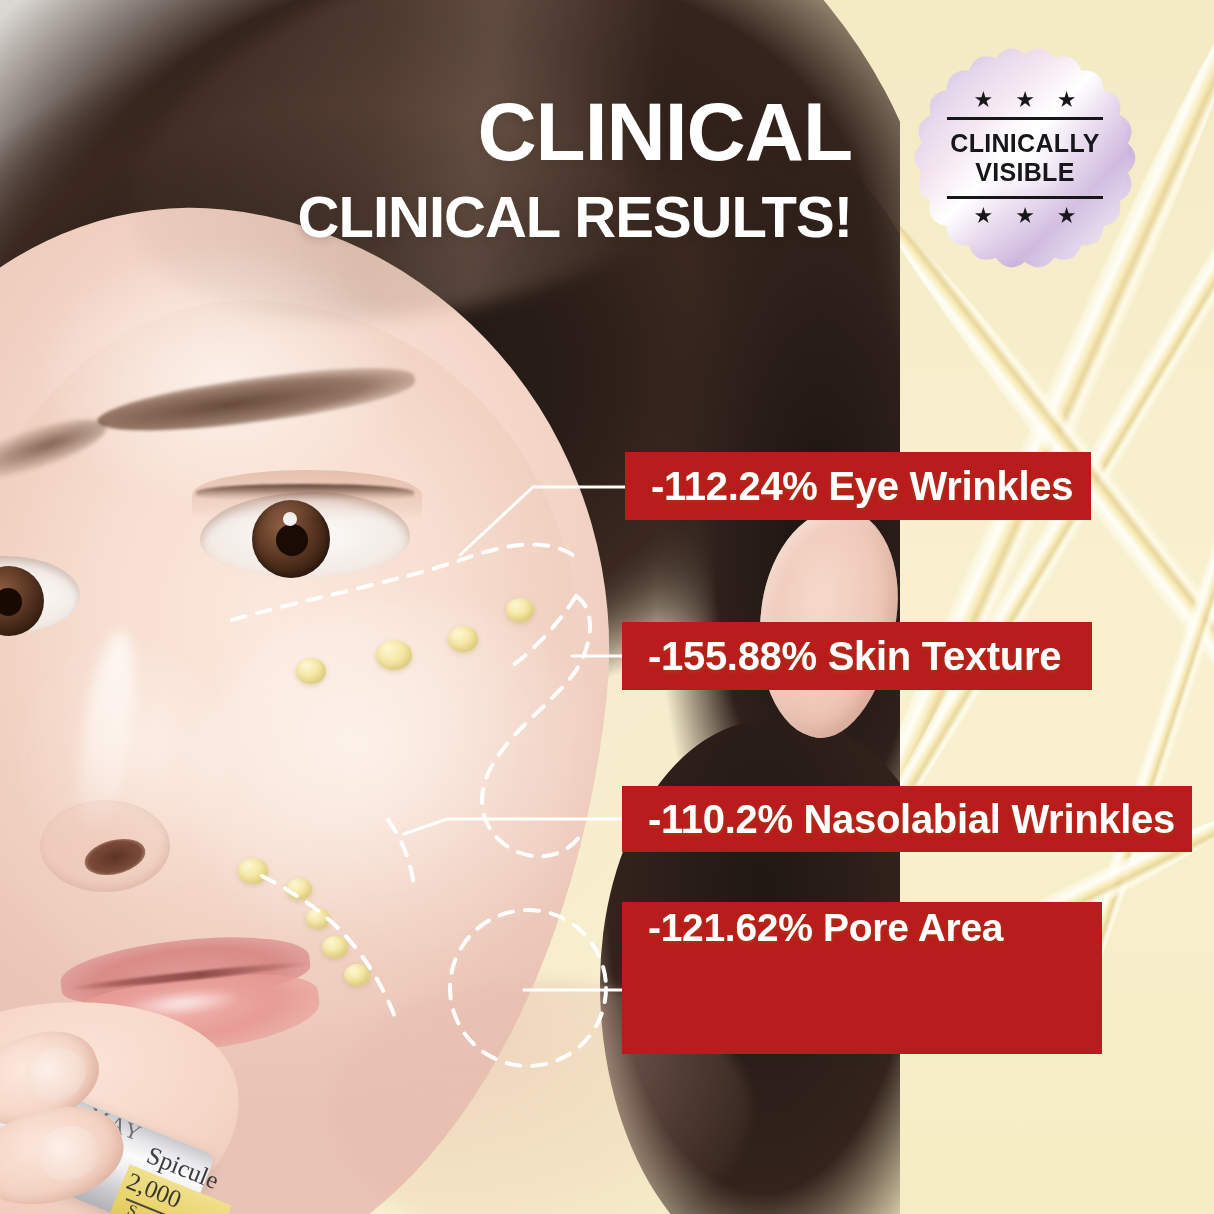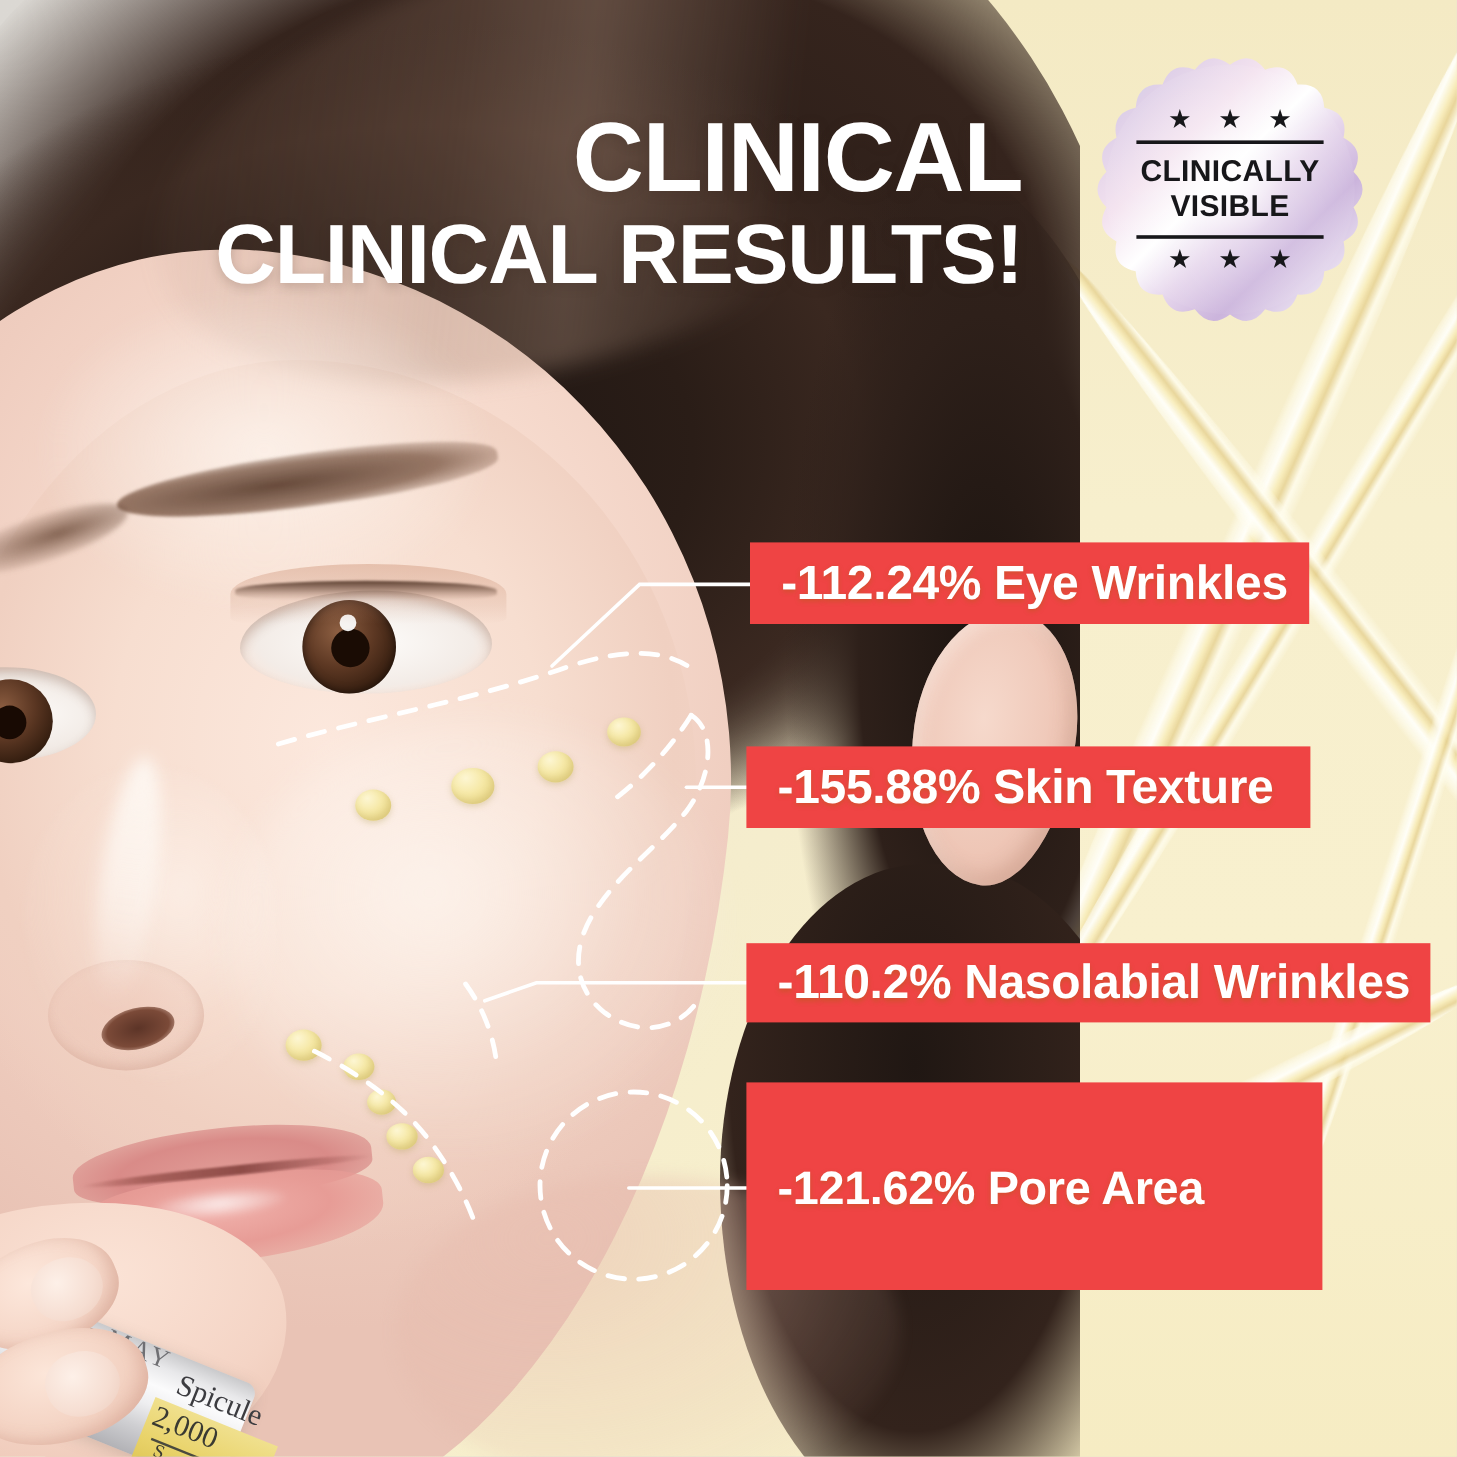--- a/index.html
+++ b/index.html
@@ -322,54 +322,54 @@
     position:absolute; left:0; top:92px; width:880px;
     color:#ffffff;
     font-weight:bold;
     letter-spacing:-1px;
     line-height:0.98;
     text-align:right;
     padding-right:28px;
     text-shadow:0 2px 10px rgba(60,40,30,0.22);
   }
   .hl-1 { font-size:82px; display:block; }
-  .hl-2 { font-size:70px; display:block; margin-top:6px; }
+  .hl-2 { font-size:58px; display:block; margin-top:17px; }
 
   
   .seal-wrap { position:absolute; left:905px; top:38px; width:240px; height:240px; }
   .seal-text {
     position:absolute; inset:0;
     display:flex; flex-direction:column; align-items:center; justify-content:center;
     gap:6px;
   }
   .seal-rule { width:156px; height:3px; background:#17171a; }
   .seal-stars { display:flex; gap:22px; }
   .seal-star { font-size:22px; line-height:1; color:#17171a; }
   .seal-line {
     font-size:25px; font-weight:bold; color:#17171a;
     letter-spacing:0.3px; line-height:1.08; 
   }
   .seal-mid { display:flex; flex-direction:column; align-items:center; gap:2px; margin:4px 0; }
 
   
   .callout {
     position:absolute;
-    background:#ef4444;
+    background:#b91c1c;
     color:#ffffff;
     font-weight:bold;
     display:flex; flex-direction:column; justify-content:center;
     padding:0 26px;
     text-shadow:0 2px 4px rgba(150,110,0,0.35);
     letter-spacing:-0.3px;
   }
   .callout .line { white-space:nowrap; }
   .c1 { left:625px; top:452px;  width:466px; height:68px;  font-size:40px; }
   .c2 { left:622px; top:622px;  width:470px; height:68px;  font-size:40px; }
   .c3 { left:622px; top:786px;  width:570px; height:66px;  font-size:40px; }
-  .c4 { left:622px; top:902px;  width:480px; height:173px; font-size:39px; gap:4px; padding-top:4px;}
+  .c4 { left:622px; top:902px;  width:480px; height:152px; font-size:39px; gap:4px; padding-top:4px;justify-content:space-between;}
 </style>
 </head>
 <body>
 
 <div id="stage">
 
   <div class="bg-base"></div>
   <div class="bg-cream-right"></div>
   <div class="bg-grey-tl"></div>
 

